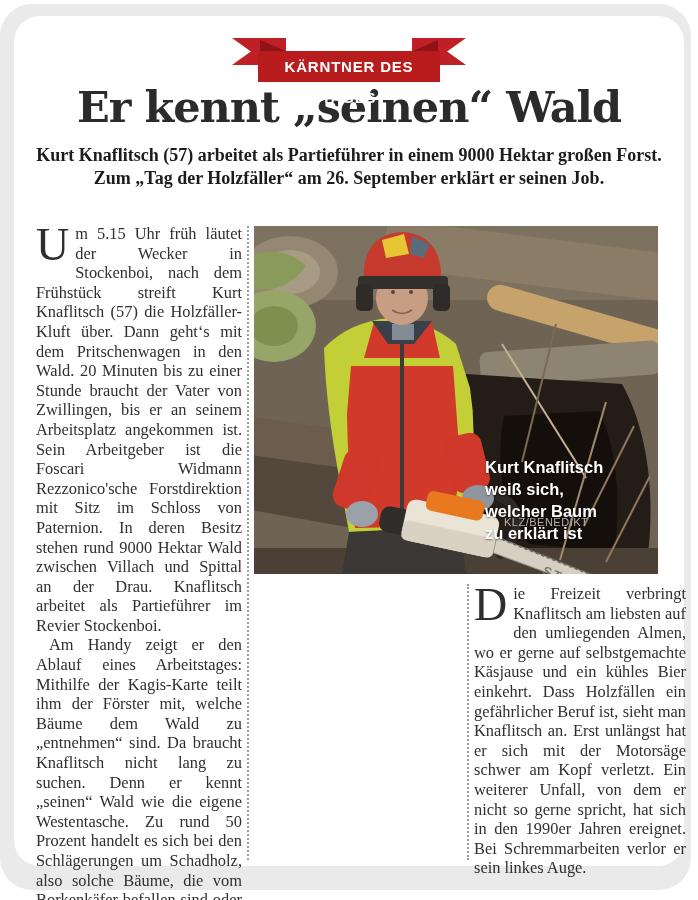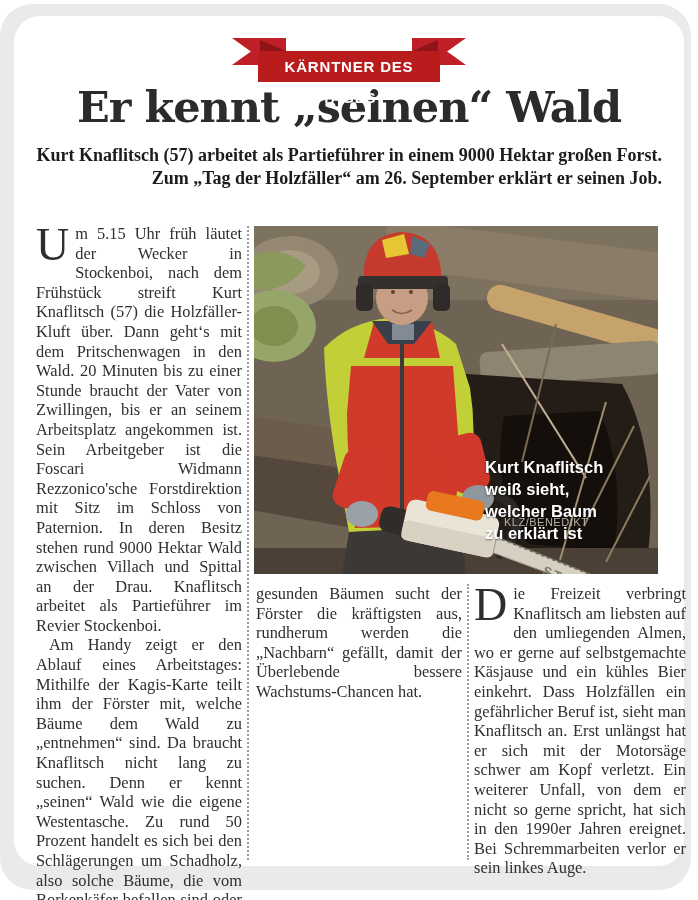--- a/index.html
+++ b/index.html
@@ -21,21 +21,21 @@
   .ribbon .fold.right { left:394px; clip-path:polygon(100% 0,100% 100%,0 100%); }
   .ribbon .band { position:absolute; left:244px; top:35px; width:182px; height:31px; background:#b91c1c;
                   z-index:3; color:#fff; font-family:"Liberation Sans",sans-serif; font-weight:bold;
                   font-size:15px; letter-spacing:.8px; text-align:center; line-height:31px; }
 
   
   .headline { position:absolute; left:0; top:66px; width:670px; text-align:center;
               font-family:"DejaVu Serif", serif; font-weight:bold; font-size:43px;
               letter-spacing:-1px; color:#2b2b2b; }
   .subheadline { position:absolute; left:22px; top:128px; width:626px; margin:0 auto;
-              text-align:right; font-family:"Liberation Serif", serif; font-weight:bold;
+              text-align:center; font-family:"Liberation Serif", serif; font-weight:bold;
               font-size:18px; line-height:23px; color:#1c1c1c; }
   .byline { position:absolute; left:0; top:182px; width:670px; text-align:center;
             font-family:"Liberation Sans",sans-serif; font-weight:bold; font-size:14px; color:#222; }
 
   
   .bodycol { position:absolute; font-size:16.4px; line-height:19.6px; text-align:justify;
              color:#2f2f2f; hyphens:auto; -webkit-hyphens:auto; }
   .col1 { left:22px;  top:208px; width:206px; height:642px; }
   .col2 { left:242px; top:568px; width:206px; height:282px; }
   .col3 { left:460px; top:568px; width:212px; height:282px; }
@@ -138,28 +138,27 @@
         <path d="M238 262 Q264 266 261 296 L251 318" stroke="#2b2927" stroke-width="9" fill="none" stroke-linecap="round"></path>
         <polygon points="244,302 396,328 396,340 244,318" fill="#d6d0c2" stroke="#a29a8c" stroke-width="1"></polygon>
         <circle cx="393" cy="334" r="6" fill="#d6d0c2" stroke="#a29a8c" stroke-width="1"></circle>
         <path d="M244 302 L396 328" stroke="#6b655c" stroke-width="2" stroke-dasharray="3 3" fill="none"></path>
         <text x="296" y="329" transform="rotate(9 296 329)" font-family="Liberation Sans, sans-serif" font-size="13" font-weight="bold" letter-spacing="2" fill="#7d766b">STIHL</text>
       </g>
     </svg>
 
     <div class="photo-caption">
       <div>Kurt Knaflitsch</div>
-      <div>weiß sieht,</div>
+      <div>weiß sich,</div>
       <div>welcher Baum</div>
       <div>zu erklärt ist</div>
     </div>
     <div class="photo-credit">KLZ/BENEDIKT</div>
   </div>
 
   <div class="bodycol col2">
-    <p>gesunden Bäumen sucht der Förster die kräftigsten aus, rundherum werden die „Nachbarn“ gefällt, damit der Überlebende bessere Wachstums-Chancen hat.</p>
   </div>
 
   <div class="bodycol col3">
     <p><span class="dropcap">D</span><span>ie Freizeit verbringt Knaflitsch am liebsten auf den umliegenden Almen, wo er gerne auf selbstgemachte Käsjause und ein kühles Bier einkehrt. Dass Holzfällen ein gefährlicher Beruf ist, sieht man Knaflitsch an. Erst unlängst hat er sich mit der Motorsäge schwer am Kopf verletzt. Ein weiterer Unfall, von dem er nicht so gerne spricht, hat sich in den 1990er Jahren ereignet. Bei Schremmarbeiten verlor er sein linkes Auge.</span></p>
   </div>
 
 </div>
 
 </body></html>

